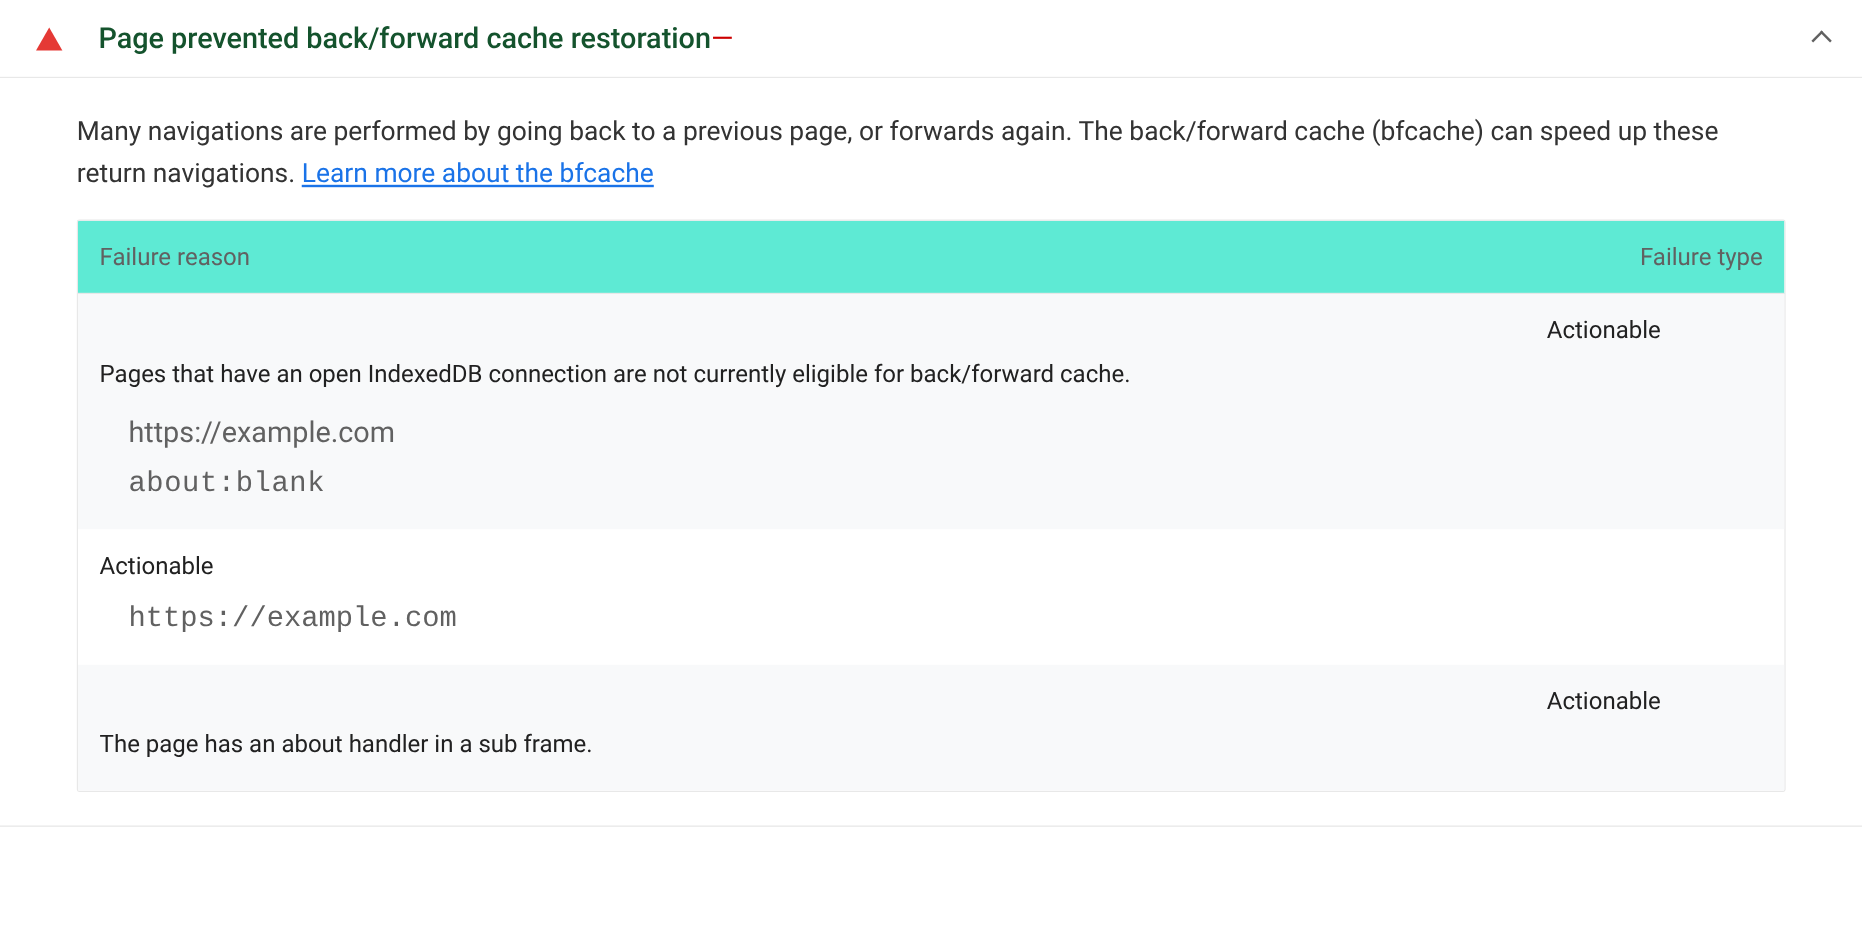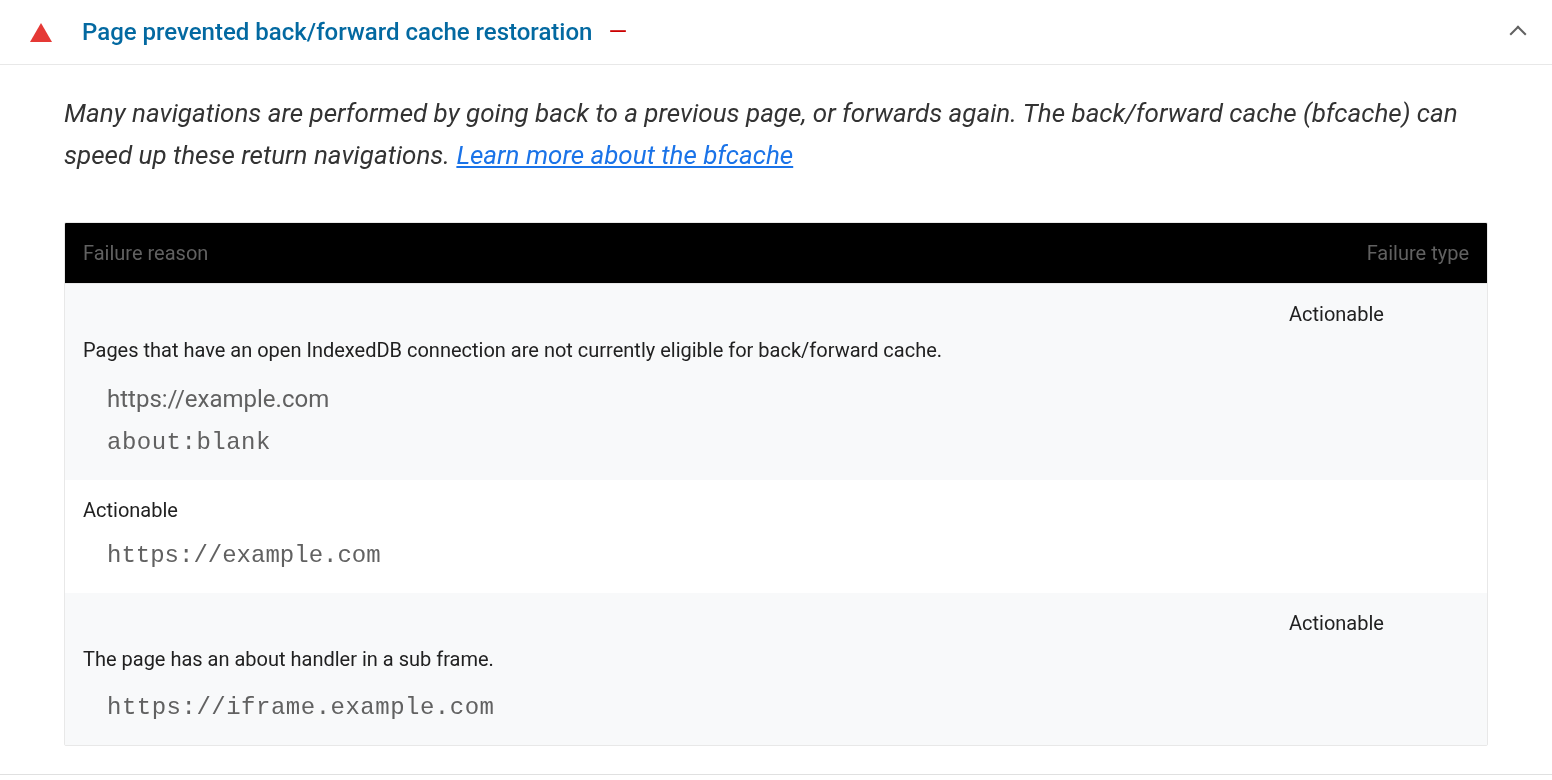--- a/index.html
+++ b/index.html
@@ -24,22 +24,21 @@
       height: 0;
       border-left: 11px solid transparent;
       border-right: 11px solid transparent;
       border-bottom: 19px solid #e53935;
       margin-right: 30px;
       flex-shrink: 0;
     }
     .header-title {
       font-size: 24px;
       font-weight: 500;
-      color: #0369a1;
-      margin-right: 16px;
+      color: #14532d;
     }
     .failure-count-sep {
       font-size: 24px;
       color: #cc0000;
       font-weight: 400;
       margin-right: 10px;
     }
     .failure-count {
       font-size: 24px;
       color: #cc0000;
@@ -63,39 +62,38 @@
       height: 10px;
       border-left: 2px solid #616161;
       border-top: 2px solid #616161;
       transform: rotate(45deg);
     }
     .body {
       padding: 28px 64px 28px 64px;
       border-bottom: 1px solid #e0e0e0;
     }
     .description {
-      font-size: 26px;
+      font-size: 22px;
       line-height: 1.6;
       color: #333;
-      margin-bottom: 46px;
-      font-style: italic;
+      margin-bottom: 20px;
     }
     .description a {
       color: #1a73e8;
       text-decoration: underline;
     }
     .table {
       border: 1px solid #e8e8e8;
       border-radius: 2px;
       overflow: hidden;
     }
     .table-header {
       display: flex;
       padding: 18px 18px;
-      background: #000000;
+      background: #5eead4;
       border-bottom: 1px solid #e8e8e8;
       gap: 19px;
     }
     .col-reason-head {
       flex: 1;
       font-size: 20px;
       color: #616161;
       font-weight: 400;
     }
     .col-type-head {
@@ -185,19 +183,16 @@
           </div>
           <div class="urls">
             <div class="url-item">https://example.com</div>
           </div>
         </div>
         <div class="row row-alt">
           <div class="row-top">
             <div class="reason-text">The page has an about handler in a sub frame.</div>
             <div class="type-text">Actionable</div>
           </div>
-          <div class="urls">
-            <div class="url-item mono">https://iframe.example.com</div>
-          </div>
         </div>
       </div>
   </div>
 </div>
 
 </body></html>

